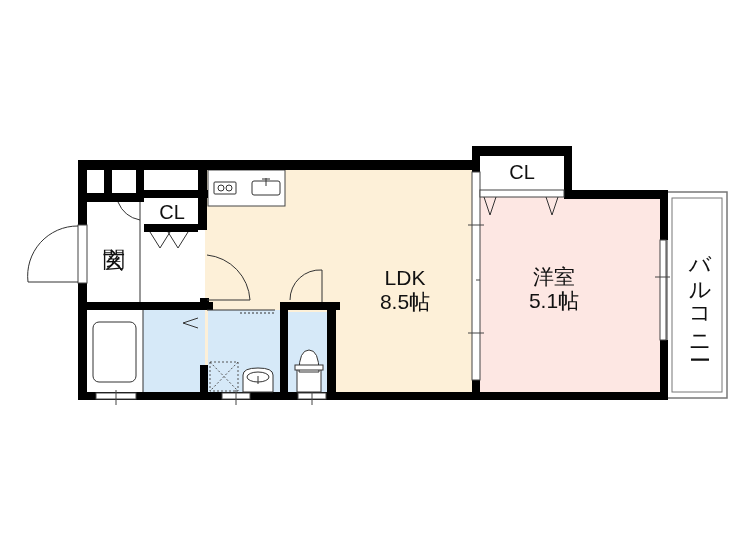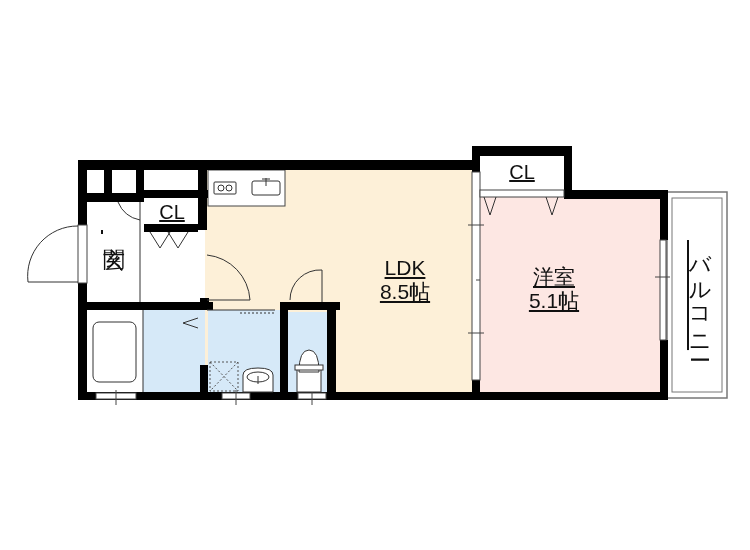--- a/index.html
+++ b/index.html
@@ -1,18 +1,18 @@
 <!DOCTYPE html>
 <html><head>
 <meta charset="utf-8">
 <style>
   html, body { margin: 0; padding: 0; background: #ffffff; }
   body { width: 750px; height: 550px; position: relative; overflow: hidden; font-family: "Liberation Sans", "DejaVu Sans", sans-serif; }
   #plan { position: absolute; left: 0; top: 0; }
-  .label { position: absolute; text-align: center; color: #111; line-height: 1.12; white-space: nowrap; text-decoration: underline; }
+  .label { position: absolute; text-align: center; color: #111; line-height: 1.12; white-space: nowrap; }
   .room-label { font-size: 21px; }
   .cl-label { font-size: 20px; }
   .vertical { writing-mode: vertical-rl; letter-spacing: 2px; font-size: 22px; }
 </style>
 </head>
 <body>
 
 <svg id="plan" width="750" height="550" viewBox="0 0 750 550" xmlns="http://www.w3.org/2000/svg">
 
   <rect x="205" y="170" width="270" height="225" fill="#fdf0d8"></rect>
@@ -120,21 +120,21 @@
     <line x1="258" y1="376" x2="258" y2="384"></line>
   </g>
 
   <g fill="#fff" stroke="#333" stroke-width="1">
     <rect x="297" y="368" width="24" height="24"></rect>
     <path d="M299 372 Q299 350 309 350 Q319 350 319 372 Z"></path>
     <rect x="295" y="365" width="28" height="5"></rect>
   </g>
 </svg>
 
-<div class="label room-label" style="left:365px; top:256px; width:80px;">
+<div class="label room-label" style="left:365px; top:266px; width:80px;">
   <div>LDK</div>
   <div>8.5帖</div>
 </div>
 
 <div class="label room-label" style="left:514px; top:265px; width:80px;">
   <div>洋室</div>
   <div>5.1帖</div>
 </div>
 
 <div class="label cl-label" style="left:500px; top:161px; width:44px;">CL</div>

